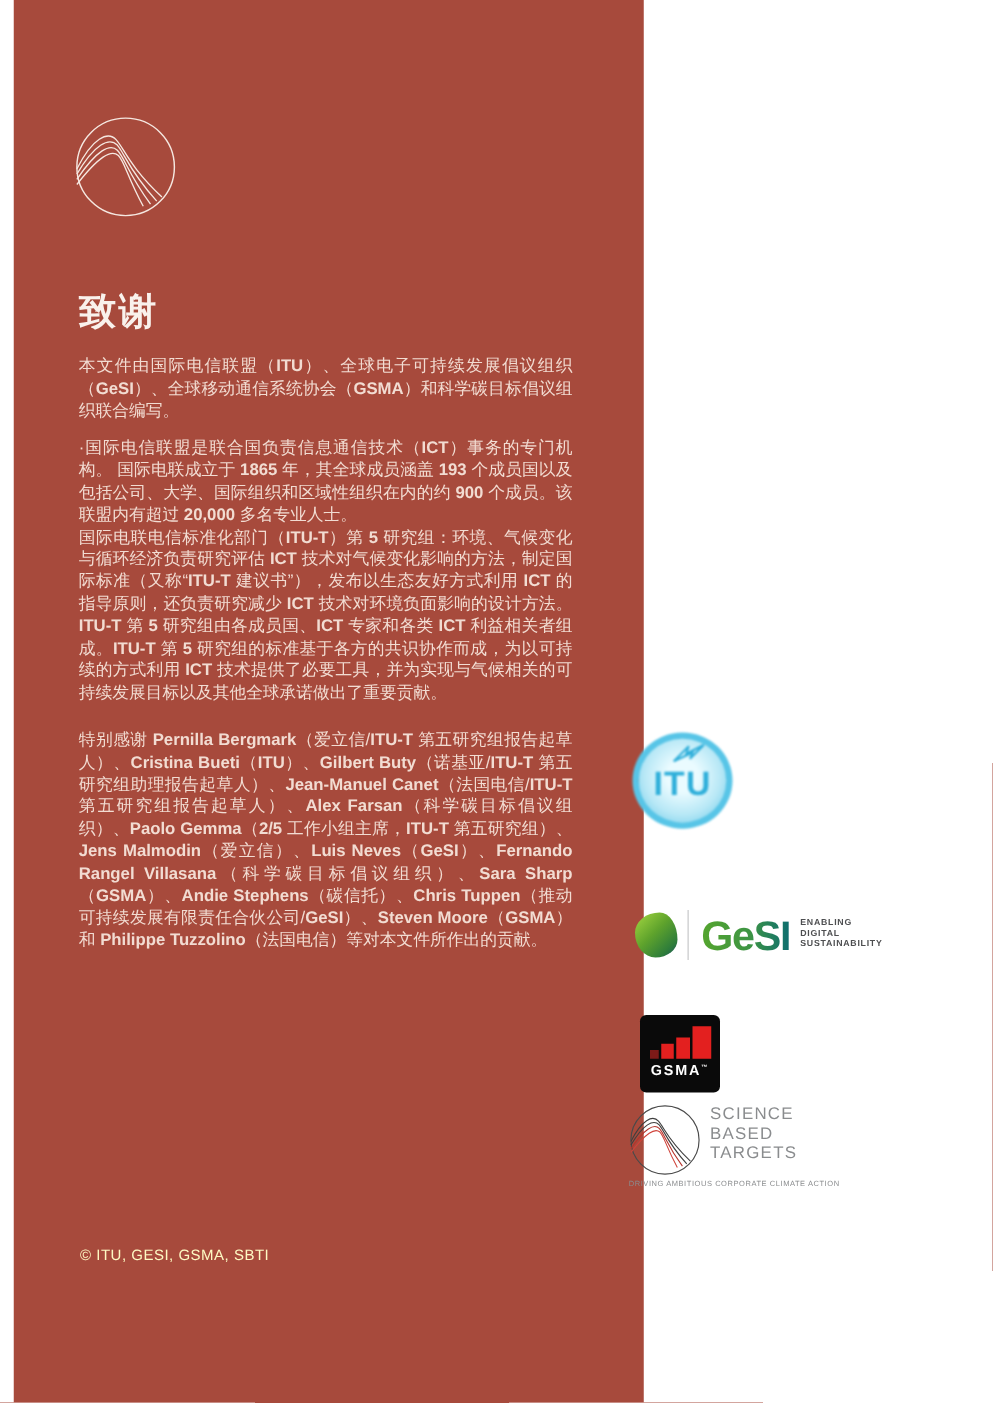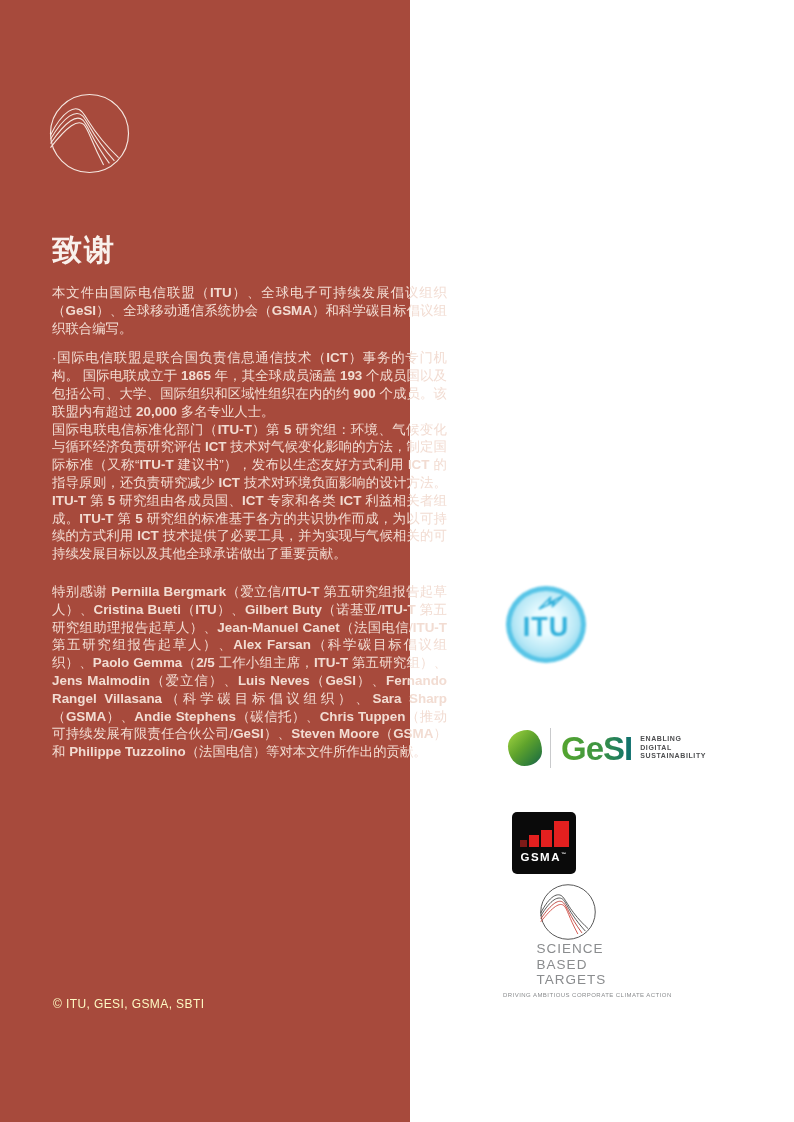--- a/index.html
+++ b/index.html
@@ -3,21 +3,21 @@
 <meta charset="utf-8">
 <style>
   html,body{margin:0;padding:0;}
   body{
     width:794px;height:1122px;position:relative;background:#ffffff;
     font-family:"Liberation Sans","DejaVu Sans",sans-serif;
     overflow:hidden;
   }
   
   .panel{
-    position:absolute;left:0;top:0;width:410px;height:1122px;
+    position:absolute;left:11px;top:0;width:504px;height:1122px;
     background:#a74a3c;
   }
   .wave-logo{position:absolute;left:48px;top:92px;width:83px;height:83px;}
   .page-title{
     position:absolute;left:52px;top:212px;
     font-size:30px;font-weight:bold;color:#f9f1ec;line-height:1.2;
     letter-spacing:2px;
   }
   .text-block{
     position:absolute;left:52px;top:284px;width:395px;
@@ -77,21 +77,21 @@
   .gsma-bar.b0{width:7px;height:7px;background:#7d1a18;}
   .gsma-bar.b1{width:10px;height:12px;background:#e3201f;}
   .gsma-bar.b2{width:11px;height:17px;background:#e3201f;}
   .gsma-bar.b3{width:15px;height:26px;background:#e3201f;}
   .gsma-word{
     color:#ffffff;font-size:11.5px;font-weight:bold;letter-spacing:1.5px;
     margin-top:4px;
   }
   .gsma-tm{font-size:5px;vertical-align:top;}
   .sbt-logo{position:absolute;left:503px;top:883px;width:130px;}
-  .sbt-row{display:flex;align-items:center;flex-direction:column;}
+  .sbt-row{display:flex;align-items:flex-start;}
   .sbt-mark{width:58px;height:58px;flex:0 0 auto;}
   .sbt-text{
     margin-left:7px;color:#8a8c8e;font-size:13.5px;letter-spacing:1px;
     line-height:15.5px;
   }
   .sbt-tagline{
     margin-top:4px;color:#8a8c8e;font-size:6px;letter-spacing:0.45px;
     white-space:nowrap;
   }
 </style>

